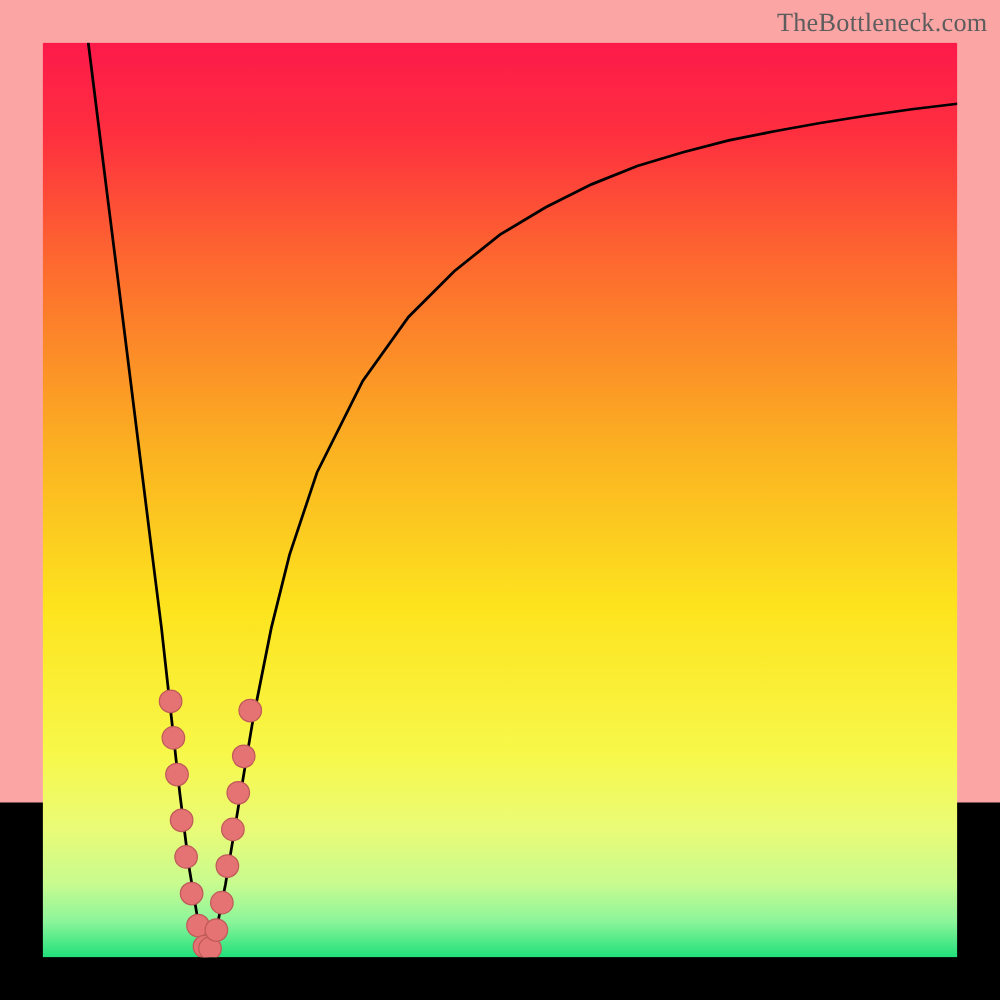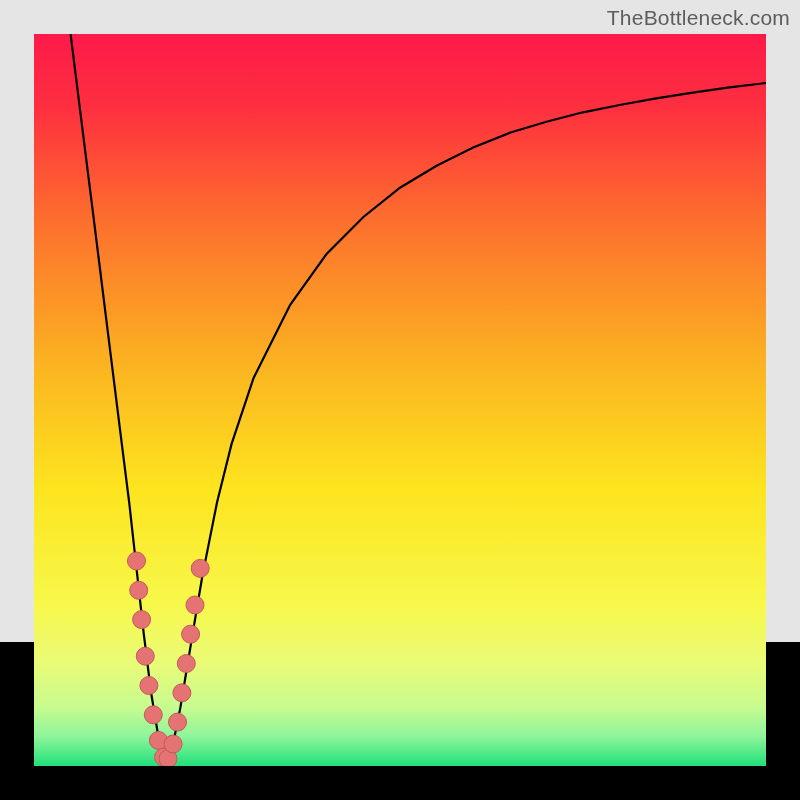--- a/index.html
+++ b/index.html
@@ -10,21 +10,22 @@
     background: #000;
     overflow: hidden;
     font-family: Arial, Helvetica, sans-serif;
   }
   .frame {
     position: absolute;
     left: 0;
     top: 0;
     width: 800px;
     height: 642px;
-    background: #e5e5e5;
+    background: #fca5a5;
+    font-family: Liberation Serif, serif;
   }
   .plot-area {
     position: absolute;
     left: 34px;
     top: 34px;
     width: 732px;
     height: 732px;
     overflow: hidden;
   }
   .gradient {

